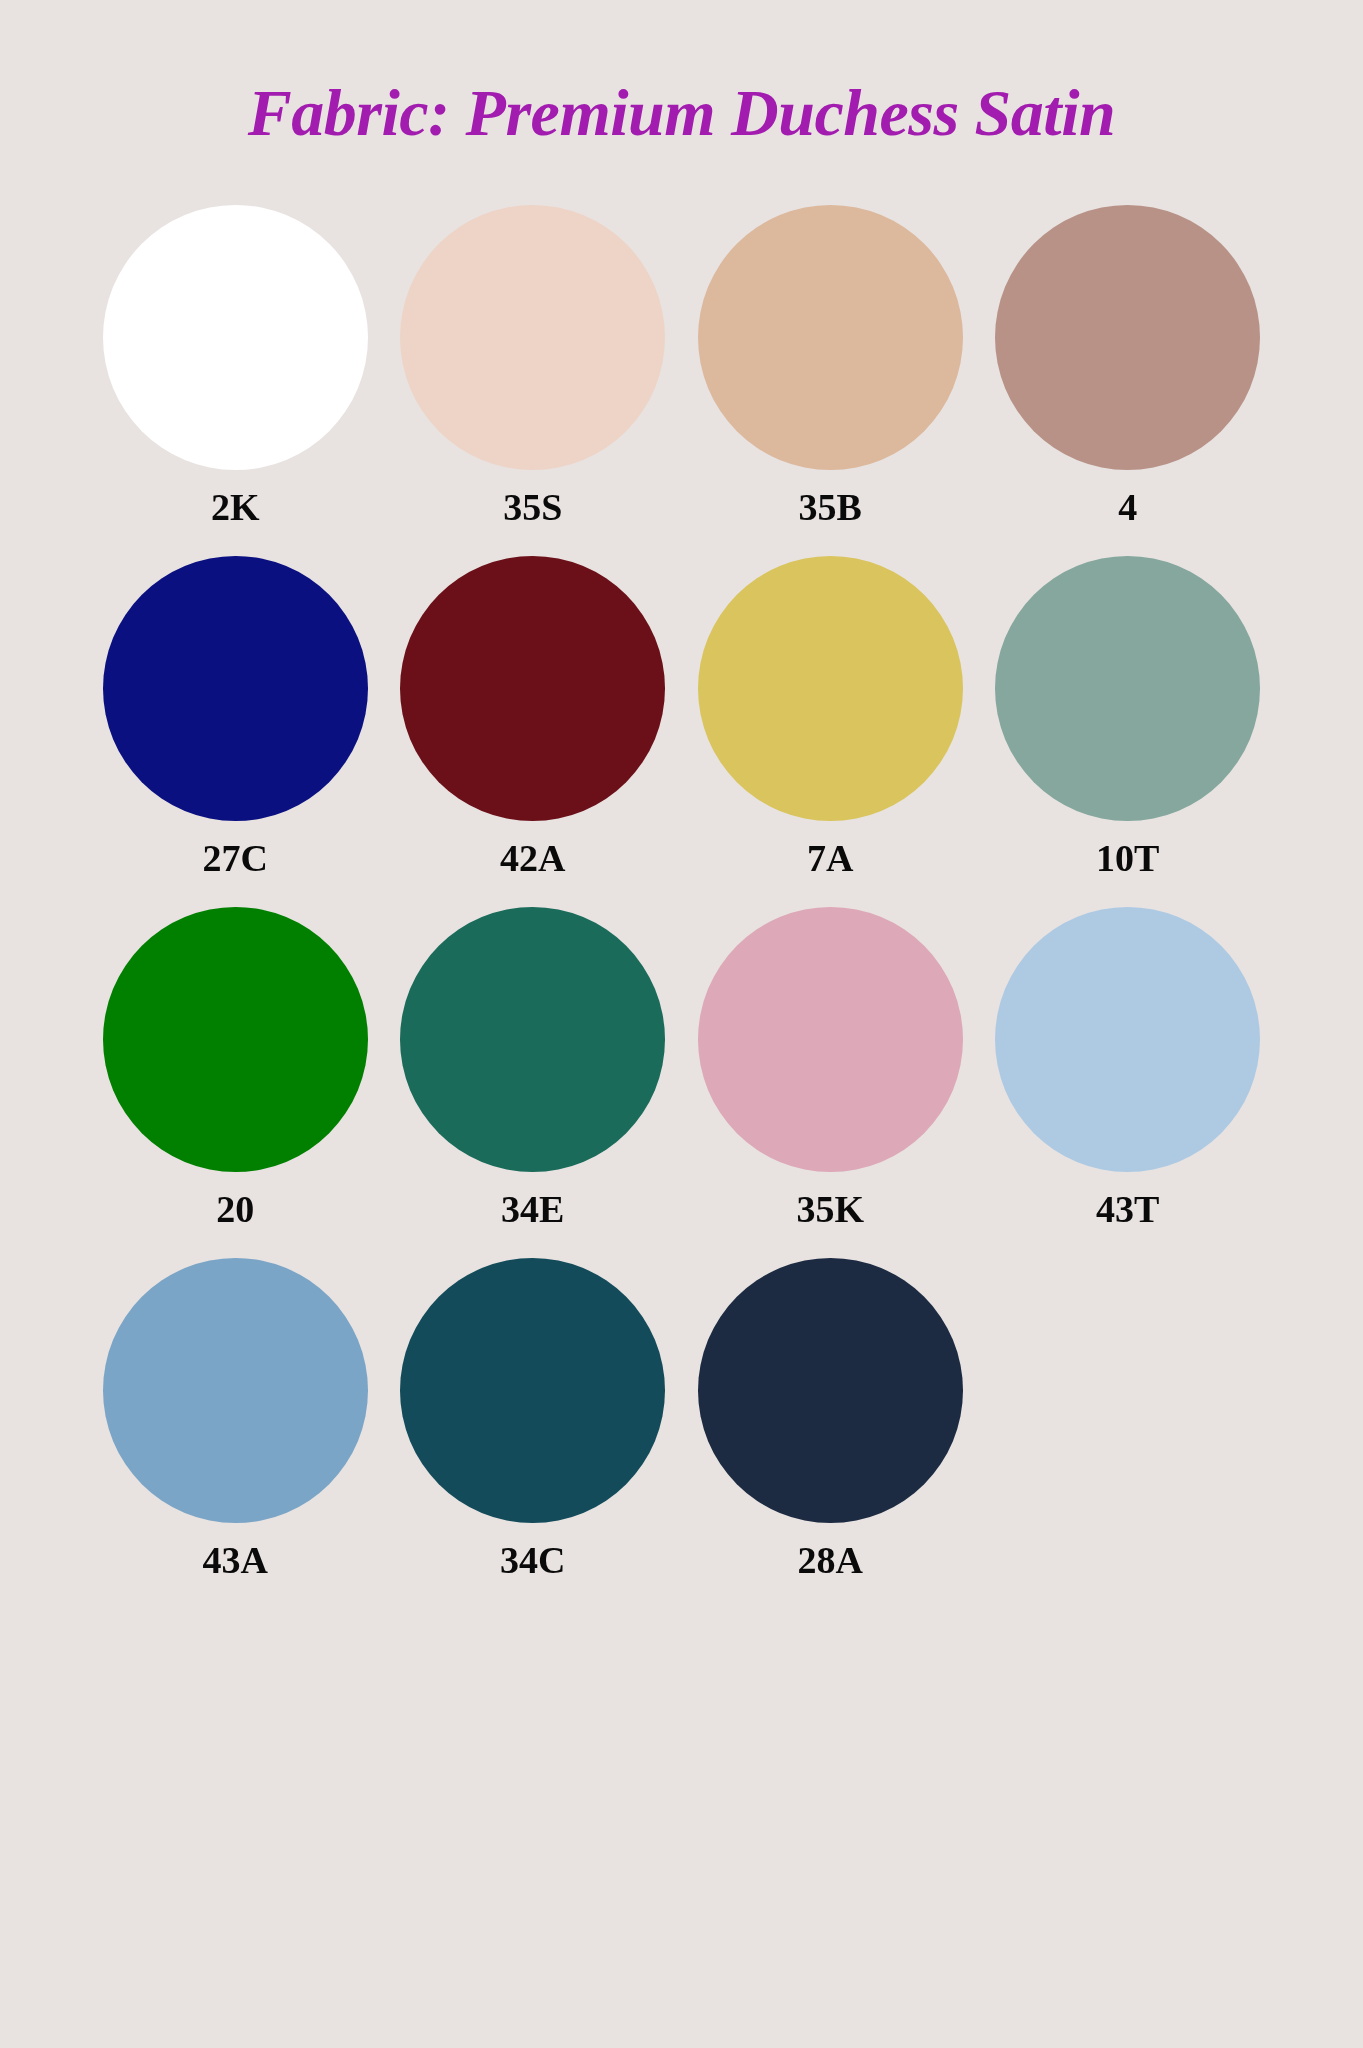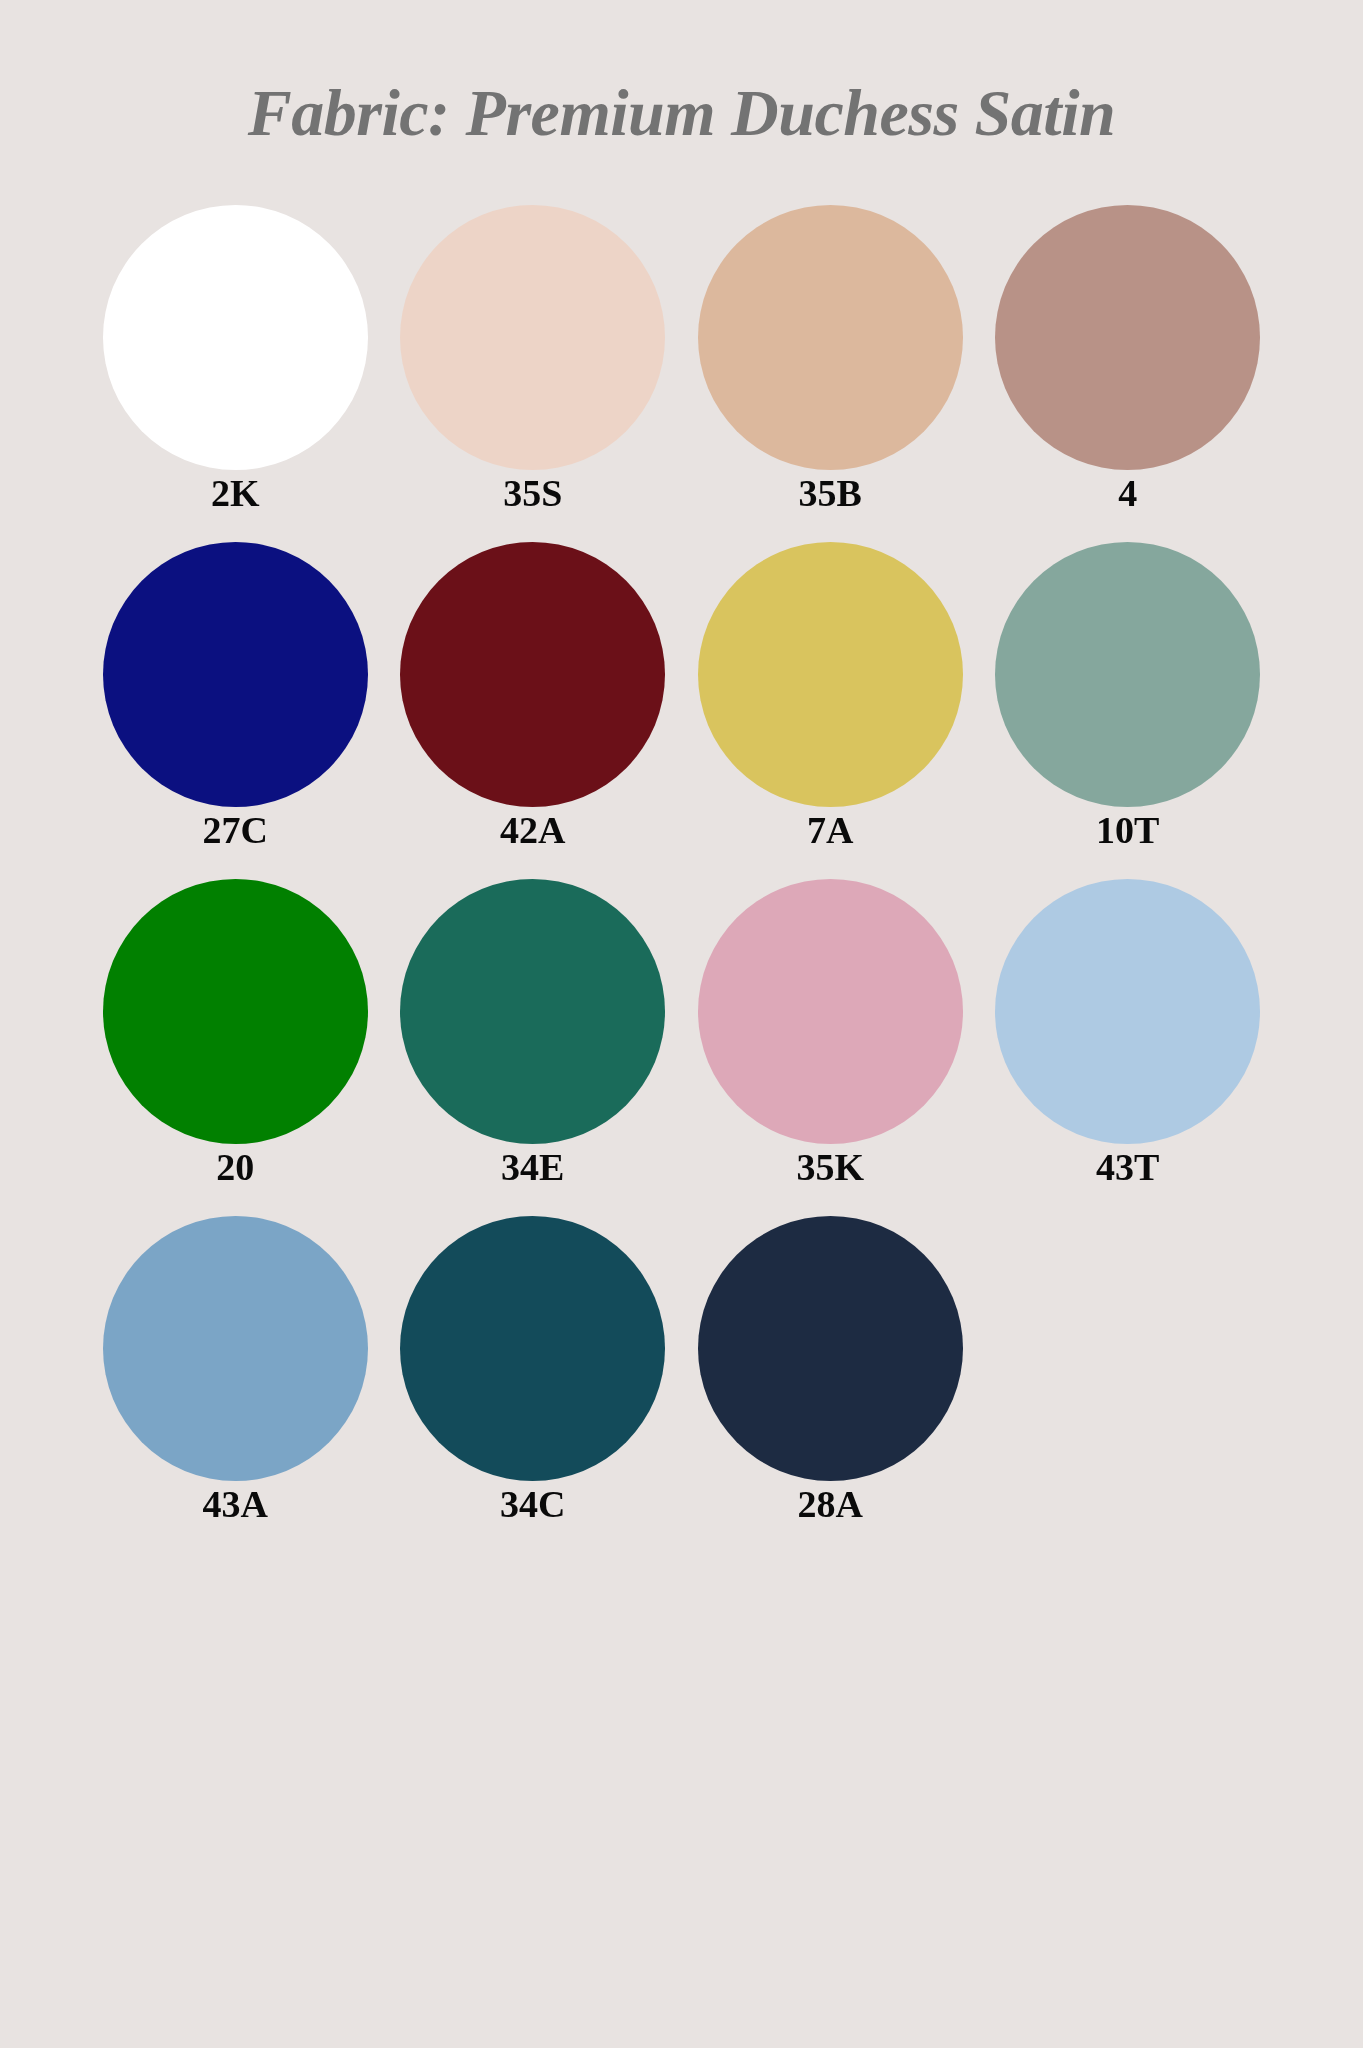--- a/index.html
+++ b/index.html
@@ -24,21 +24,21 @@
     position: relative;
   }
   .chart-title {
     margin-top: 78px;
     margin-bottom: 0;
     font-family: "Liberation Serif", "DejaVu Serif", serif;
     font-weight: 700;
     font-style: italic;
     font-size: 66px;
     line-height: 1.05;
-    color: #737373;
+    color: #a21caf;
     letter-spacing: -0.5px;
     text-align: center;
     white-space: nowrap;
   }
   .swatch-grid {
     margin-top: 58px;
     width: 1190px;
     display: grid;
     grid-template-columns: repeat(4, 1fr);
     grid-auto-rows: auto;
@@ -53,21 +53,21 @@
     align-items: center;
     justify-content: flex-start;
   }
   .swatch-dot {
     width: 265px;
     height: 265px;
     border-radius: 50%;
     display: block;
   }
   .swatch-label {
-    margin-top: 4px;
+    margin-top: 18px;
     margin-bottom: 30px;
     font-family: "Liberation Serif", "DejaVu Serif", serif;
     font-weight: 700;
     font-style: normal;
     font-size: 38px;
     line-height: 1;
     color: #0a0a0a;
     text-align: center;
     white-space: nowrap;
   }

